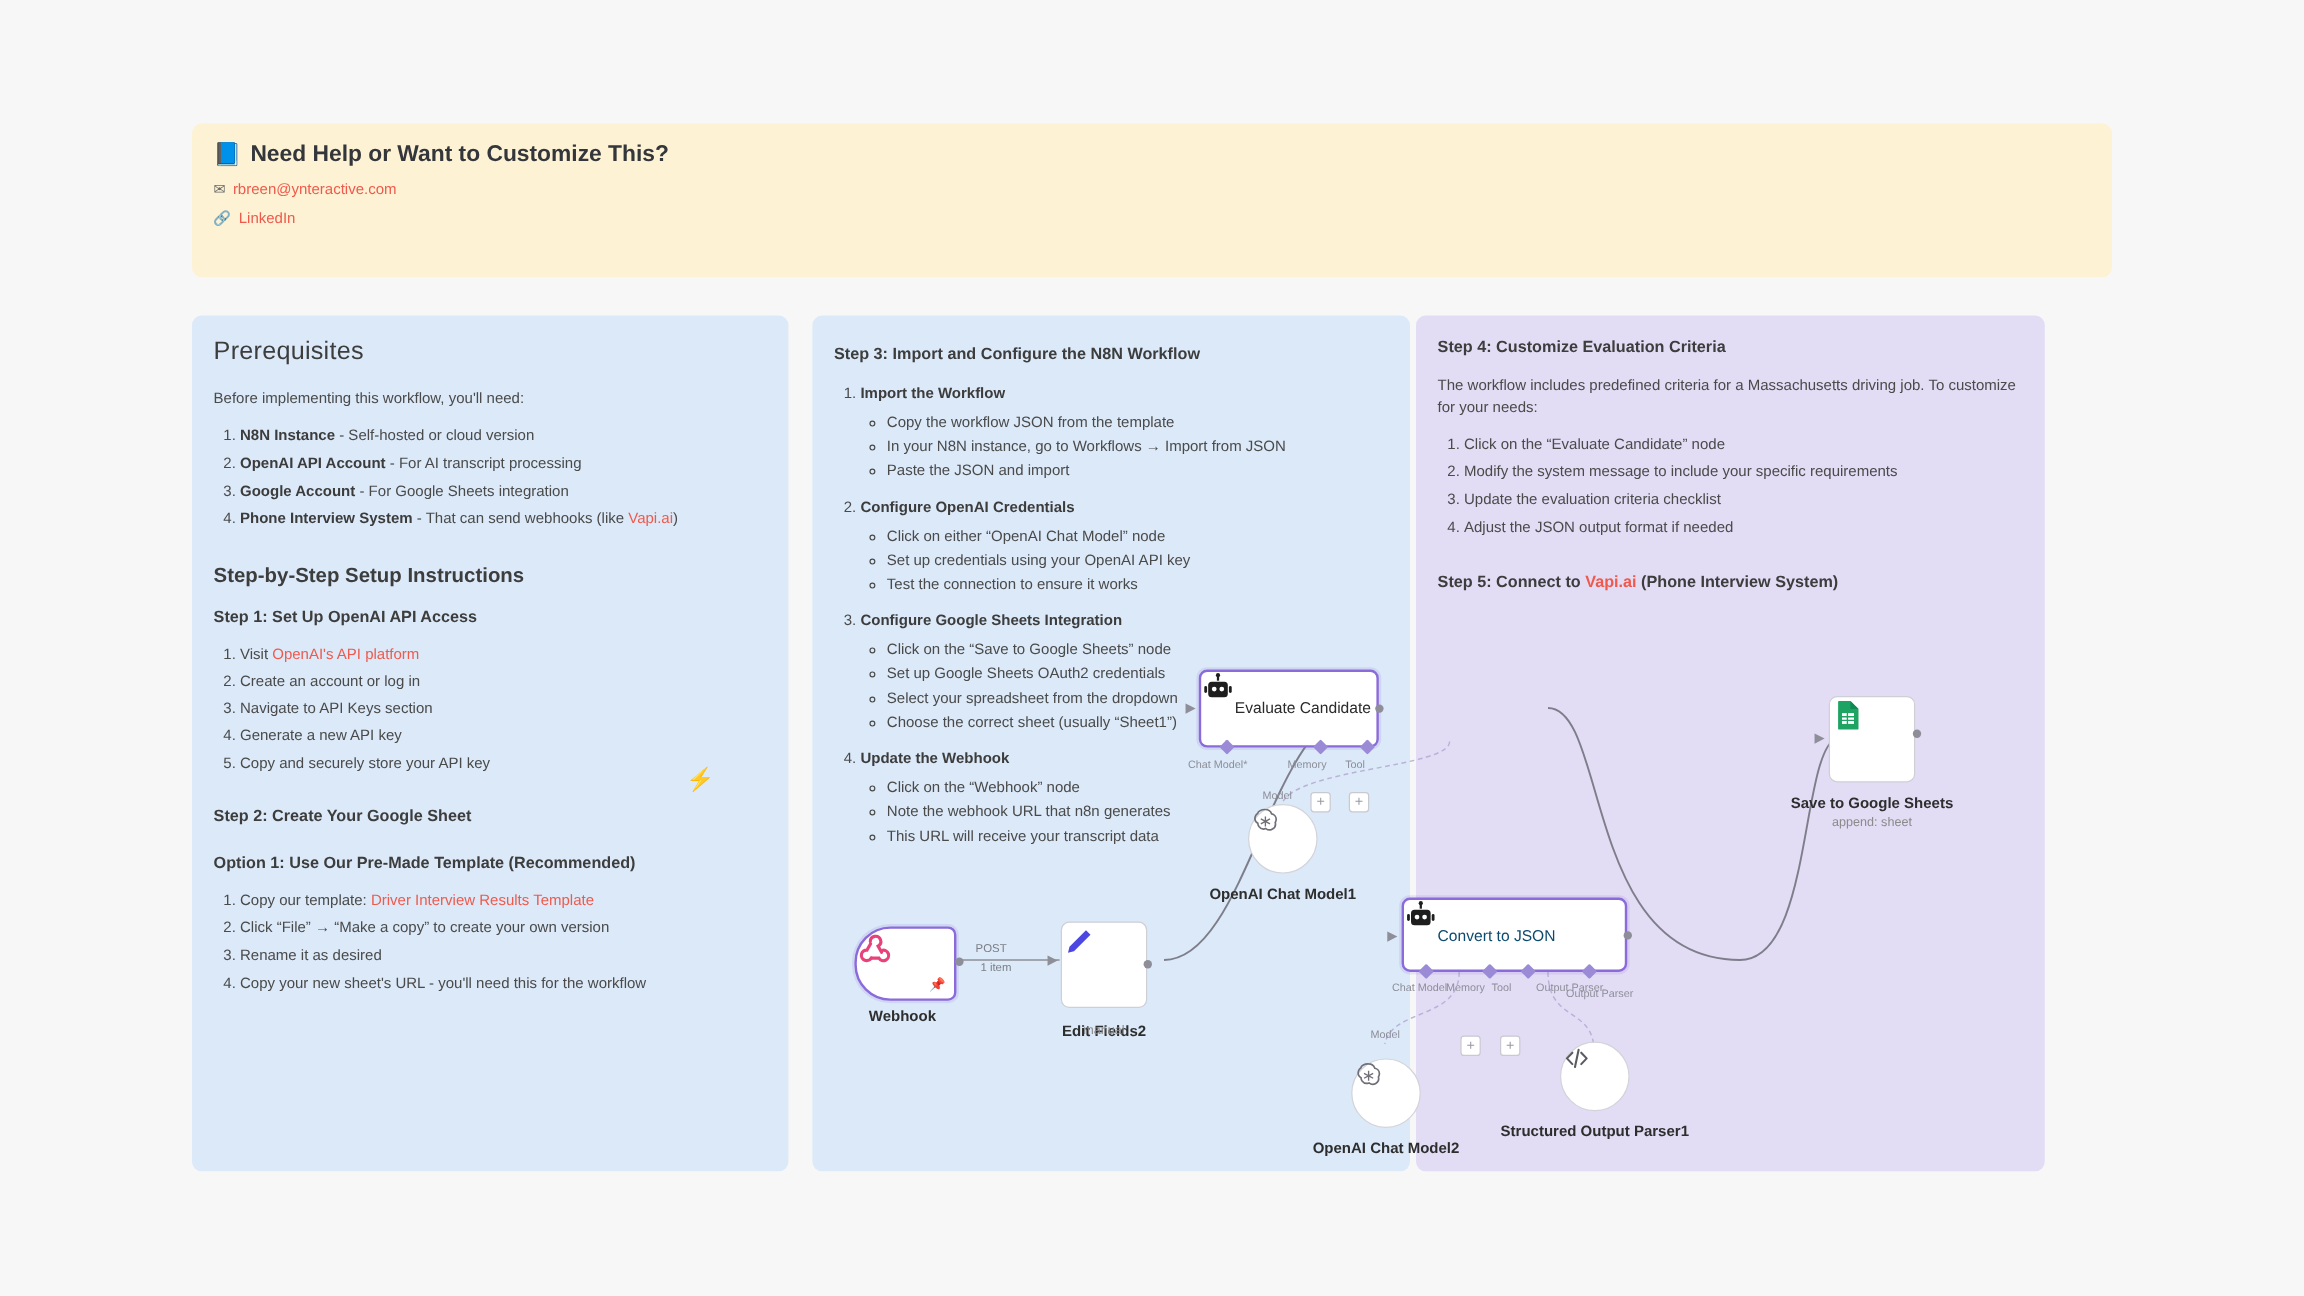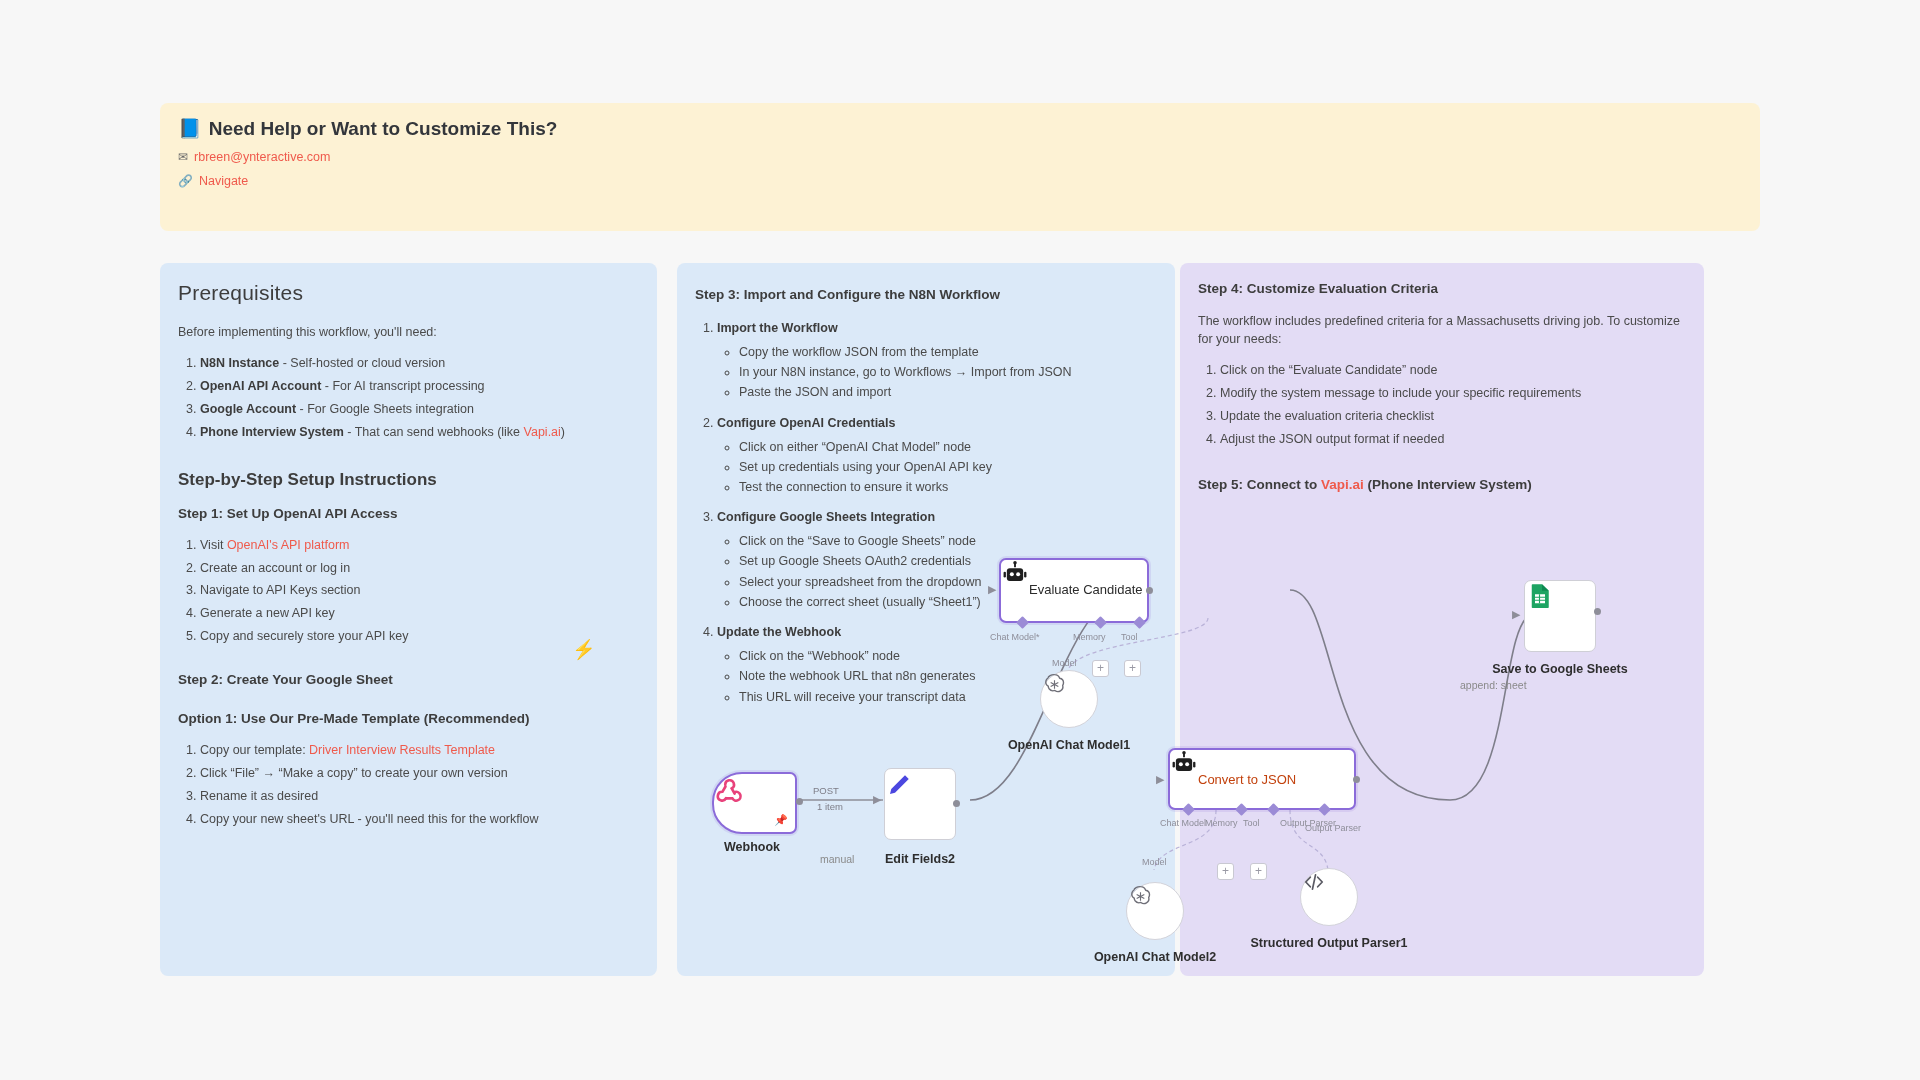--- a/index.html
+++ b/index.html
@@ -57,21 +57,21 @@
 
   .node {
     position: absolute; background: #ffffff; border: 1px solid #cfcfd6;
     border-radius: 7px; display: flex; align-items: center; justify-content: center;
   }
   .node.sel { border: 2px solid #8b6bd9; box-shadow: 0 0 0 2px rgba(139,107,217,.15); }
   .node-label {
     position: absolute; text-align: center; font-size: 12.5px; font-weight: bold; color: #2e2e2e;
     width: 200px;
   }
-  .node-sub { position: absolute; text-align: left; font-size: 10.5px; color: #8a8a8a; width: 200px; }
+  .node-sub { position: absolute; text-align: center; font-size: 10.5px; color: #8a8a8a; width: 200px; }
 
   .circ-node {
     position: absolute; width: 58px; height: 58px; border-radius: 50%;
     background: #fff; border: 1px solid #d3d3da;
     display: flex; align-items: center; justify-content: center;
   }
   .port-label { position: absolute; font-size: 9px; color: #8e8e99; white-space: nowrap; }
   .plus-box {
     position: absolute; width: 17px; height: 17px; border: 1px solid #c9c9d2; border-radius: 3px;
     background: #fff; color: #9a9aa5; font-size: 12px; line-height: 15px; text-align: center;
@@ -95,21 +95,21 @@
     <div class="help-title">
       <span>📘</span>
       <span>Need Help or Want to Customize This?</span>
     </div>
     <div class="help-line">
       <span class="emoji">✉</span>
       <a class="help-link" href="#">rbreen@ynteractive.com</a>
     </div>
     <div class="help-line">
       <span class="emoji">🔗</span>
-      <a class="help-link" href="#">Navigate</a>
+      <a class="help-link" href="#">LinkedIn</a>
     </div>
   </div>
 
   <div class="panel panel-blue" id="panel-prereq">
     <h1 class="doc-h">Prerequisites</h1>
     <p class="doc-p">Before implementing this workflow, you'll need:</p>
     <ol>
       <li><b>N8N Instance</b><span> - Self-hosted or cloud version</span></li>
       <li><b>OpenAI API Account</b><span> - For AI transcript processing</span></li>
       <li><b>Google Account</b><span> - For Google Sheets integration</span></li>
@@ -268,21 +268,21 @@
     <div class="node sel" style="left:508px; top:228px; width:188px; height:62px; justify-content:flex-start; padding-left:16px;">
       <svg width="28" height="28" viewBox="0 0 24 24">
         <rect x="5" y="7" width="14" height="11" rx="2.5" fill="#1e1e1e"></rect>
         <circle cx="9.3" cy="12.2" r="1.7" fill="#fff"></circle>
         <circle cx="14.7" cy="12.2" r="1.7" fill="#fff"></circle>
         <rect x="11.2" y="2.6" width="1.6" height="3.6" fill="#1e1e1e"></rect>
         <circle cx="12" cy="2.3" r="1.5" fill="#1e1e1e"></circle>
         <rect x="2.2" y="10" width="2" height="5" rx="1" fill="#1e1e1e"></rect>
         <rect x="19.8" y="10" width="2" height="5" rx="1" fill="#1e1e1e"></rect>
       </svg>
-      <div style="margin-left:12px; font-size:13px; color:#c2410c;">
+      <div style="margin-left:12px; font-size:13px; color:#0c4a6e;">
         <span>Convert to JSON</span>
       </div>
     </div>
     <div class="dot" style="left:693px; top:256px;"></div>
     <div class="diamond" style="left:524px; top:285px;"></div>
     <div class="diamond" style="left:577px; top:285px;"></div>
     <div class="diamond" style="left:609px; top:285px;"></div>
     <div class="diamond" style="left:660px; top:285px;"></div>
     <div class="port-label" style="left:500px; top:298px;">Chat Model</div>
     <div class="port-label" style="left:545px; top:298px;">Memory</div>

